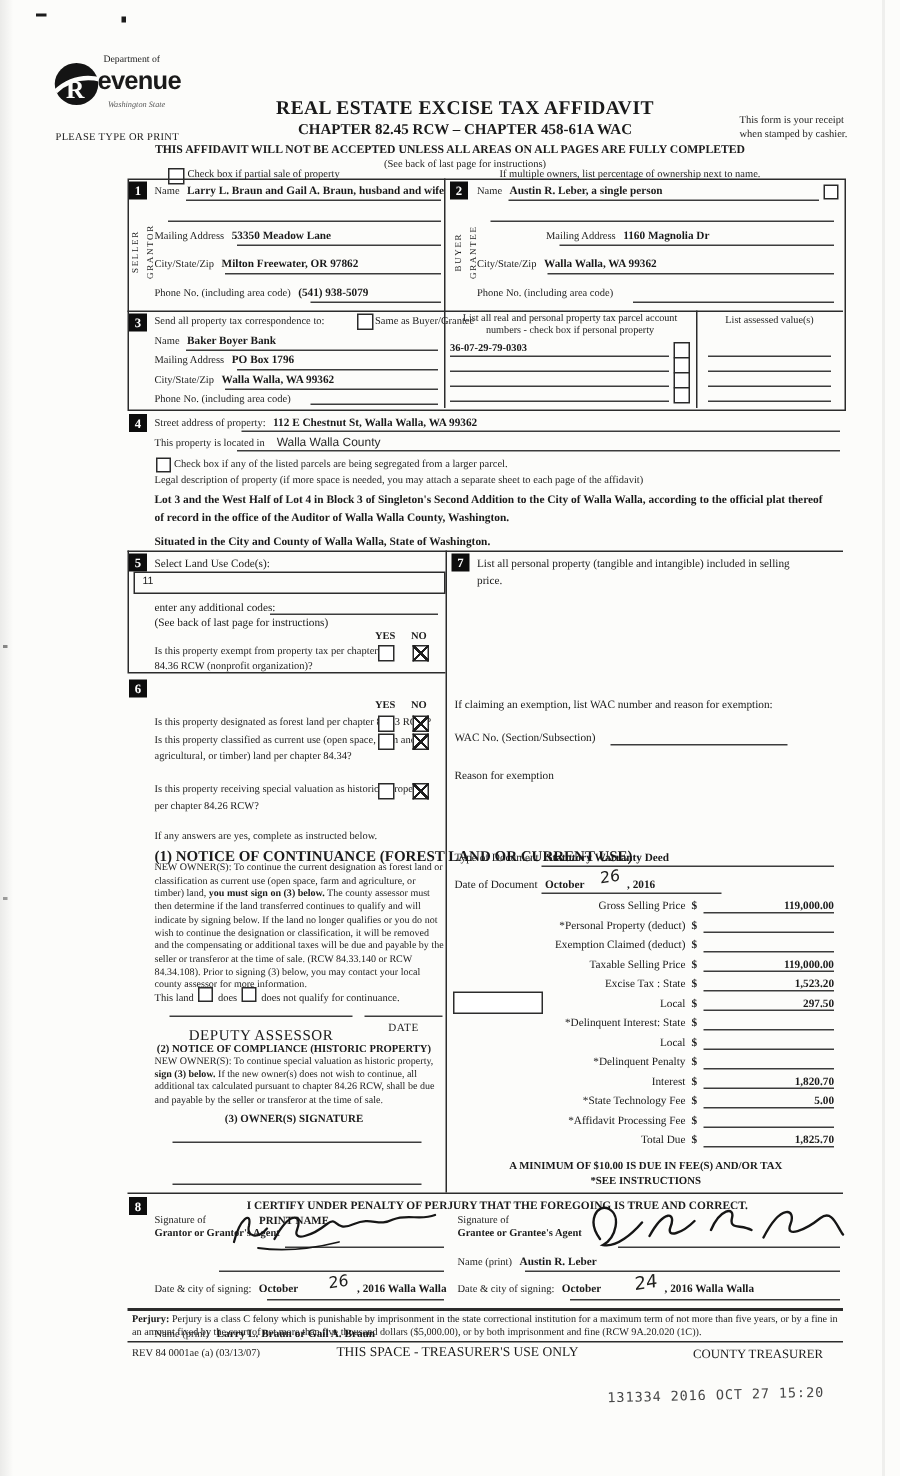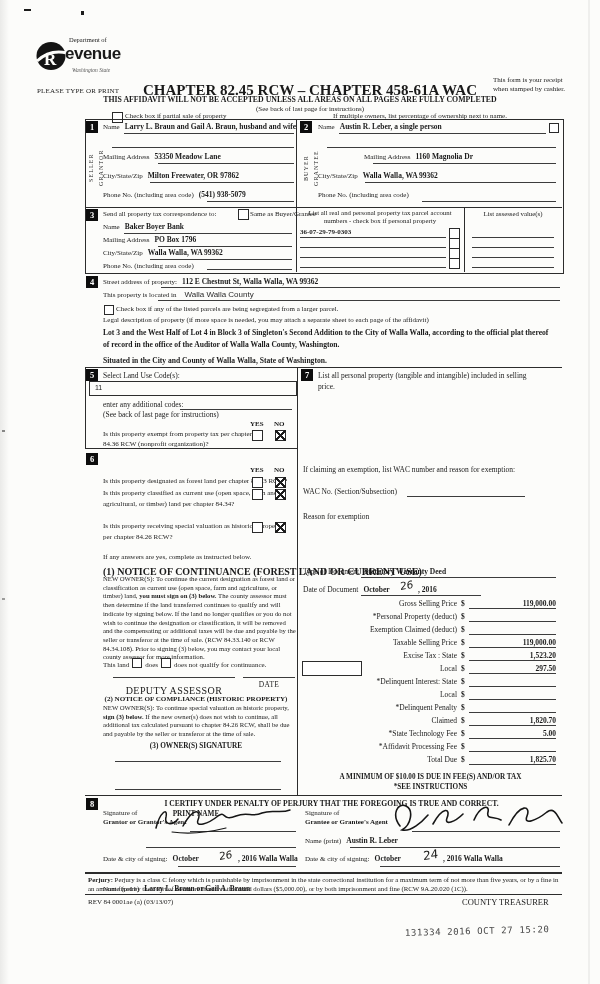--- a/index.html
+++ b/index.html
@@ -7,21 +7,21 @@
         font-family:"Liberation Serif",serif;color:#1a1a1a;overflow:hidden;}
   .page::before{content:"";position:absolute;left:0;top:0;bottom:0;width:9px;
         background:linear-gradient(to right,rgba(0,0,0,.07),rgba(0,0,0,0));pointer-events:none;}
   .page::after{content:"";position:absolute;right:10px;top:0;bottom:0;width:2px;
         background:rgba(0,0,0,.05);pointer-events:none;}
   .t{position:absolute;font-size:7.5px;line-height:1.25;white-space:nowrap;}
   .wrap{white-space:normal;}
   .b{font-weight:bold;}
   .c{text-align:center;} .s67{font-size:6.7px;} .s68{font-size:6.8px;} .s7{font-size:7px;}
   .s72{font-size:7.2px;} .s76{font-size:7.6px;} .s8{font-size:8px;} .s85{font-size:8.5px;}
-  .s9{font-size:9px;} .s95{font-size:15px;} .s13{font-size:13px;}
+  .s9{font-size:9px;} .s95{font-size:10px;} .s13{font-size:13px;}
   .lbl{font-size:7px;}
   .val{font-weight:bold;margin-left:5px;}
   .sans{font-family:"Liberation Sans",sans-serif;}
   .mono{font-family:"DejaVu Sans Mono",monospace;}
   .hl{position:absolute;height:0;border-bottom:1px solid #3c3c3c;}
   .hline{position:absolute;height:0;border-bottom:1px solid #2c2c2c;}
   .th15{border-bottom-width:1.5px;} .th2{border-bottom-width:2px;}
   .vl{position:absolute;width:0;border-left:1px solid #2c2c2c;}
   .boxb{position:absolute;border:1px solid #2c2c2c;}
   .badge{position:absolute;width:12px;height:12px;background:#0d0d0d;color:#fff;
@@ -56,20 +56,21 @@
       <ellipse cx="15" cy="16" rx="14.5" ry="14" fill="#141414"></ellipse>
       <path d="M1 21 Q 14 9 31 13" stroke="#fcfcfa" stroke-width="3" fill="none"></path>
       <text x="8" y="25" font-size="17" font-weight="bold" fill="#fcfcfa" font-family="Liberation Serif, serif">R</text>
     </svg>
     <span style="position:absolute;left:33px;top:0;font-size:6.5px;">Department of</span>
     <span class="sans b" style="position:absolute;left:29px;top:7px;font-size:17px;letter-spacing:-0.5px;">evenue</span>
     <span style="position:absolute;left:36px;top:31px;font-size:5.5px;font-style:italic;color:#5a5a5a;">Washington State</span>
   </div>
   <div class="t s7" style="left:37px;top:87px;letter-spacing:.2px;">PLEASE TYPE OR PRINT</div>
 
+  <div class="t b c s13" style="left:100px;top:64px;width:420px;letter-spacing:.3px;">REAL ESTATE EXCISE TAX AFFIDAVIT</div>
   <div class="t b c s95" style="left:100px;top:81px;width:420px;">CHAPTER 82.45 RCW – CHAPTER 458-61A WAC</div>
   <div class="t s7" style="left:493px;top:76px;">This form is your receipt</div>
   <div class="t s7" style="left:493px;top:85px;">when stamped by cashier.</div>
   <div class="t b c" style="left:20px;top:95px;width:560px;font-size:7.8px;">THIS AFFIDAVIT WILL NOT BE ACCEPTED UNLESS ALL AREAS ON ALL PAGES ARE FULLY COMPLETED</div>
   <div class="t c s7" style="left:100px;top:105px;width:420px;">(See back of last page for instructions)</div>
 
   <span class="cb" style="left:112px;top:112px;"></span>
   <div class="t s7" style="left:125px;top:112px;">Check box if partial sale of property</div>
   <div class="t s7" style="left:333px;top:112px;">If multiple owners, list percentage of ownership next to name.</div>
 
@@ -250,21 +251,21 @@
     <div class="hl" style="left:469px;top:686px;width:87px;"></div>
     <div class="feeamt" style="top:677px;"></div>
   <div class="feelbl" style="top:690px;">Local</div>
     <div class="t b" style="left:461px;top:690px;">$</div>
     <div class="hl" style="left:469px;top:699px;width:87px;"></div>
     <div class="feeamt" style="top:690px;"></div>
   <div class="feelbl" style="top:703px;">*Delinquent Penalty</div>
     <div class="t b" style="left:461px;top:703px;">$</div>
     <div class="hl" style="left:469px;top:712px;width:87px;"></div>
     <div class="feeamt" style="top:703px;"></div>
-  <div class="feelbl" style="top:716px;">Claimed</div>
+  <div class="feelbl" style="top:716px;">Interest</div>
     <div class="t b" style="left:461px;top:716px;">$</div>
     <div class="hl" style="left:469px;top:725px;width:87px;"></div>
     <div class="feeamt" style="top:716px;">1,820.70</div>
   <div class="feelbl" style="top:729px;">*State Technology Fee</div>
     <div class="t b" style="left:461px;top:729px;">$</div>
     <div class="hl" style="left:469px;top:738px;width:87px;"></div>
     <div class="feeamt" style="top:729px;">5.00</div>
   <div class="feelbl" style="top:742px;">*Affidavit Processing Fee</div>
     <div class="t b" style="left:461px;top:742px;">$</div>
     <div class="hl" style="left:469px;top:751px;width:87px;"></div>
@@ -308,17 +309,18 @@
 
   <div class="t" style="left:305px;top:854px;"><span class="lbl">Date &amp; city of signing:</span><span class="val">October</span></div>
   <span class="hand" style="position:absolute;left:423px;top:848px;font-size:12px;">24</span>
   <div class="t b" style="left:443px;top:854px;">, 2016  Walla Walla</div>
   <div class="hl" style="left:380px;top:866px;width:180px;"></div>
 
   <div class="hline th2" style="left:85px;top:872px;width:477px;"></div>
   <div class="t wrap s68" style="left:88px;top:876px;width:474px;line-height:1.3;"><b>Perjury:</b><span> Perjury is a class C felony which is punishable by imprisonment in the state correctional institution for a maximum term of not more than five years, or by a fine in an amount fixed by the court of not more than five thousand dollars ($5,000.00), or by both imprisonment and fine (RCW 9A.20.020 (1C)).</span></div>
   <div class="hline th15" style="left:85px;top:894px;width:477px;"></div>
   <div class="t s7" style="left:88px;top:898px;">REV 84 0001ae (a) (03/13/07)</div>
+  <div class="t c s9" style="left:190px;top:896px;width:230px;">THIS SPACE - TREASURER'S USE ONLY</div>
   <div class="t s85" style="left:462px;top:897px;">COUNTY TREASURER</div>
 
   <div class="t mono" style="left:405px;top:926px;font-size:9px;color:#474747;letter-spacing:.6px;transform:rotate(-1.5deg);">131334 2016 OCT 27 15:20</div>
 
 </div>
 
 </body></html>

